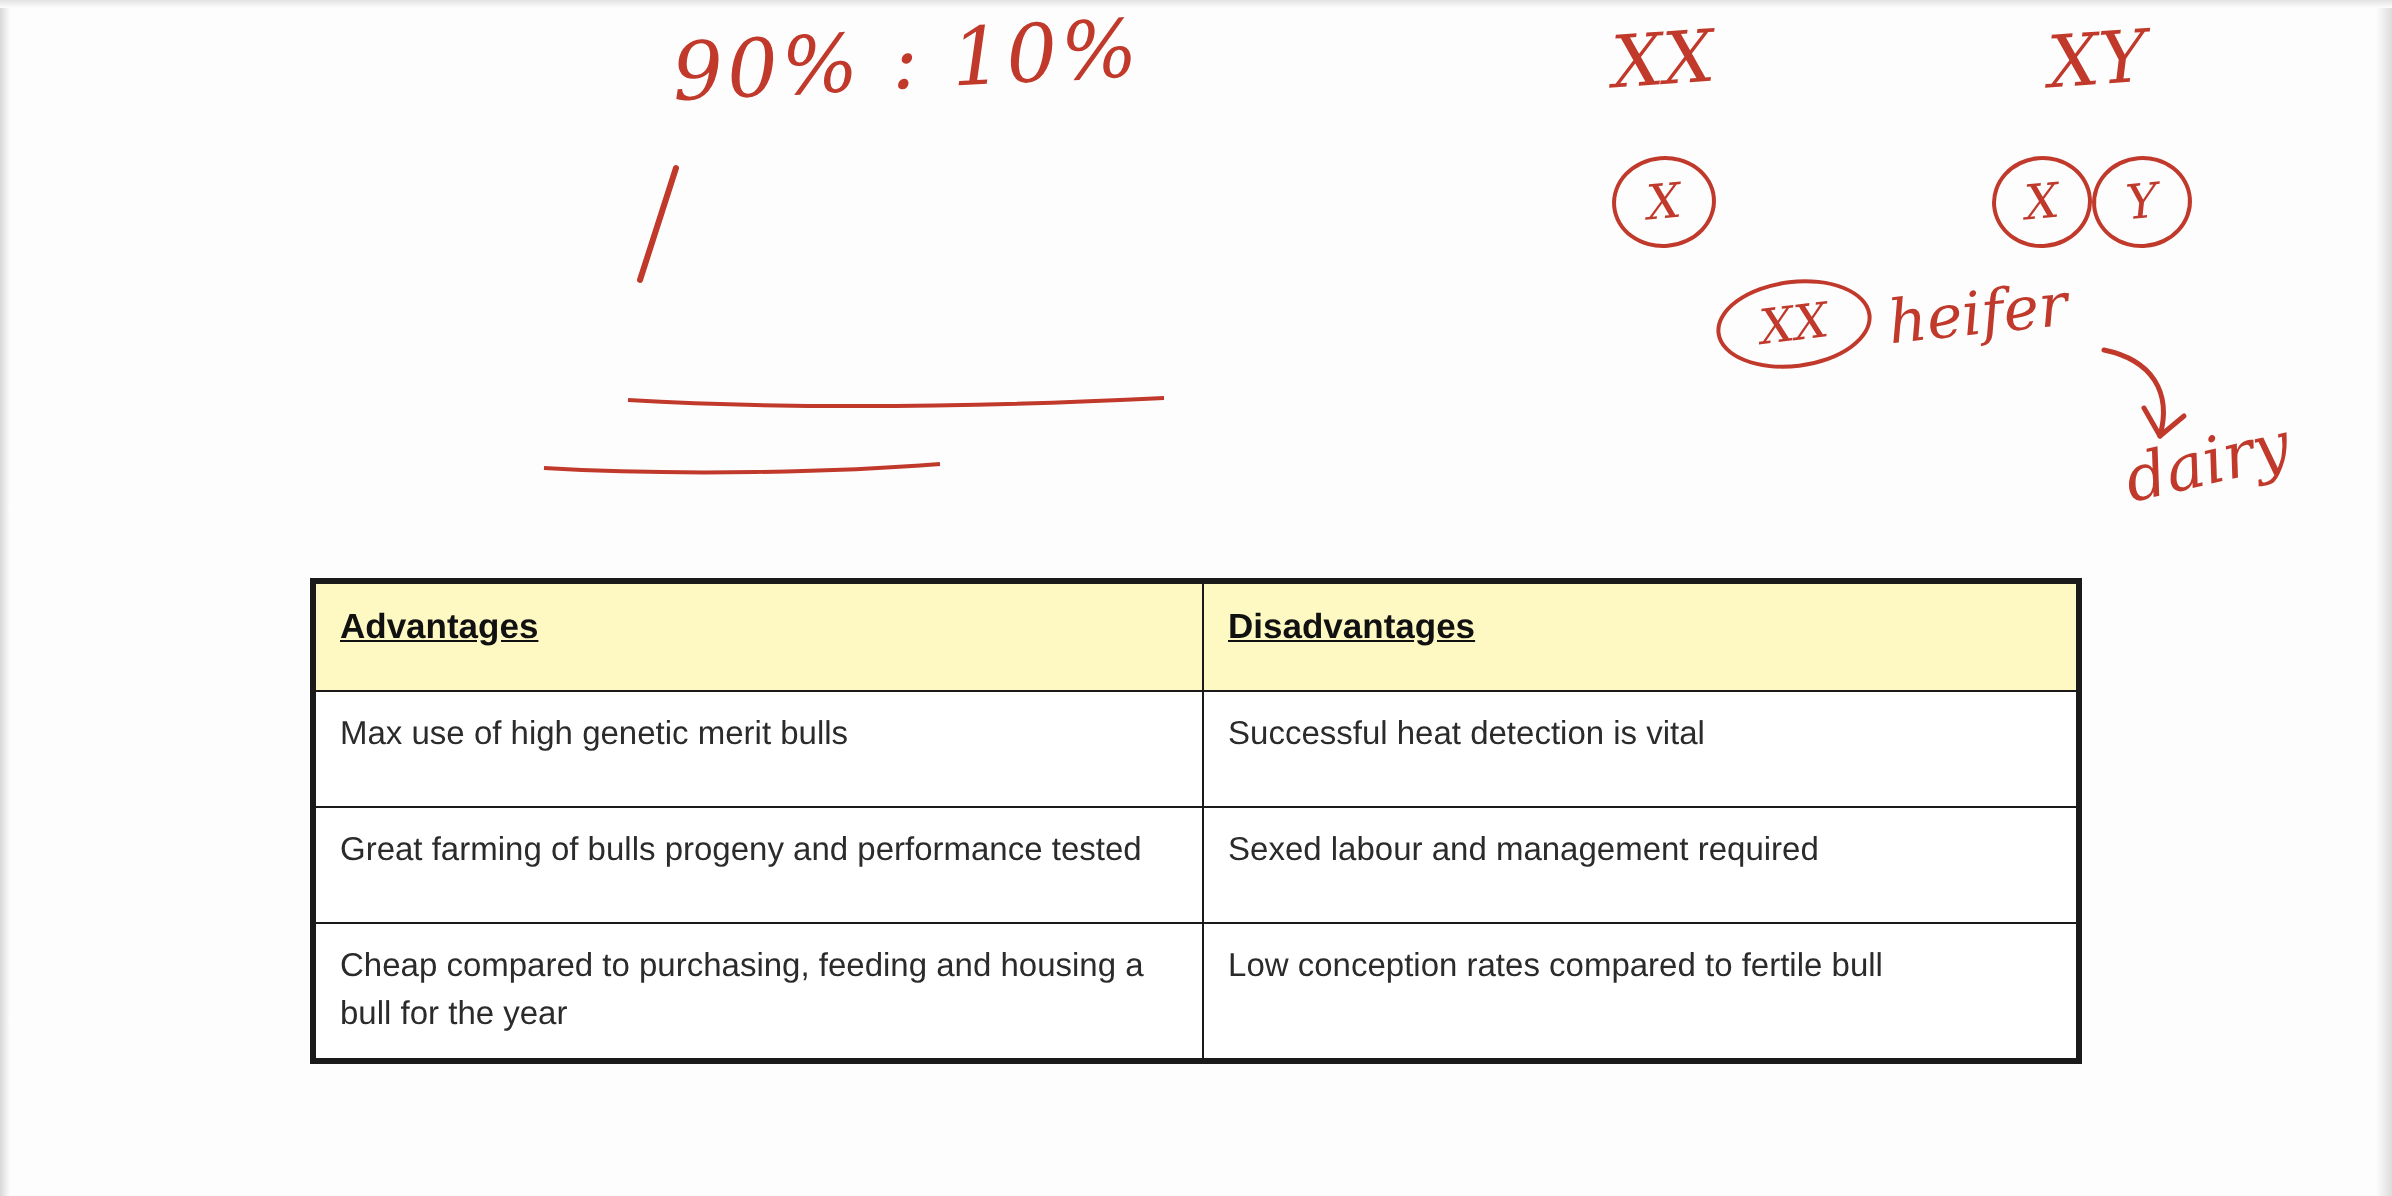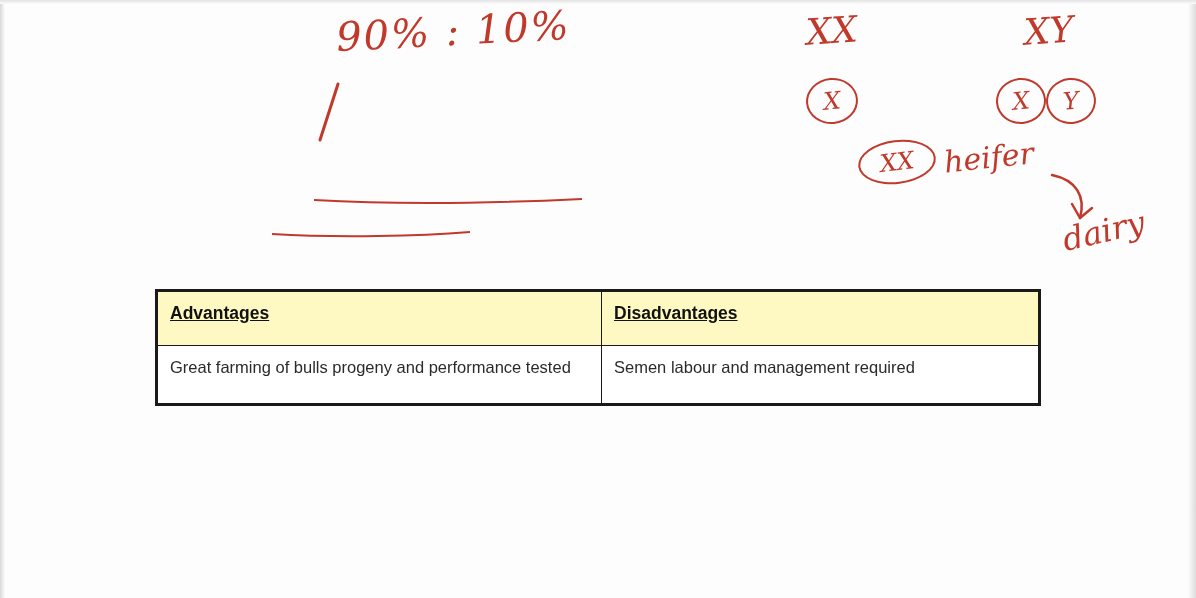--- a/index.html
+++ b/index.html
@@ -192,22 +192,30 @@
           <th>
             <span class="hdr">Advantages</span>
           </th>
           <th>
             <span class="hdr">Disadvantages</span>
           </th>
         </tr>
       </thead>
       <tbody>
         <tr>
+          <td>Max use of high genetic merit bulls</td>
+          <td>Successful heat detection is vital</td>
+        </tr>
+        <tr>
           <td>Great farming of bulls progeny and performance tested</td>
-          <td>Semen labour and management required</td>
+          <td>Sexed labour and management required</td>
+        </tr>
+        <tr>
+          <td>Cheap compared to purchasing, feeding and housing a bull for the year</td>
+          <td>Low conception rates compared to fertile bull</td>
         </tr>
       </tbody>
     </table>
   </div>
 
   <svg class="ink-svg" viewBox="0 0 1196 598">
 
     <path d="M320 140 L 338 84" stroke="#c0392b" stroke-width="3" fill="none" stroke-linecap="round"></path>
 
     <path d="M314 200 C 400 205, 500 203, 582 199" stroke="#c0392b" stroke-width="2" fill="none"></path>

